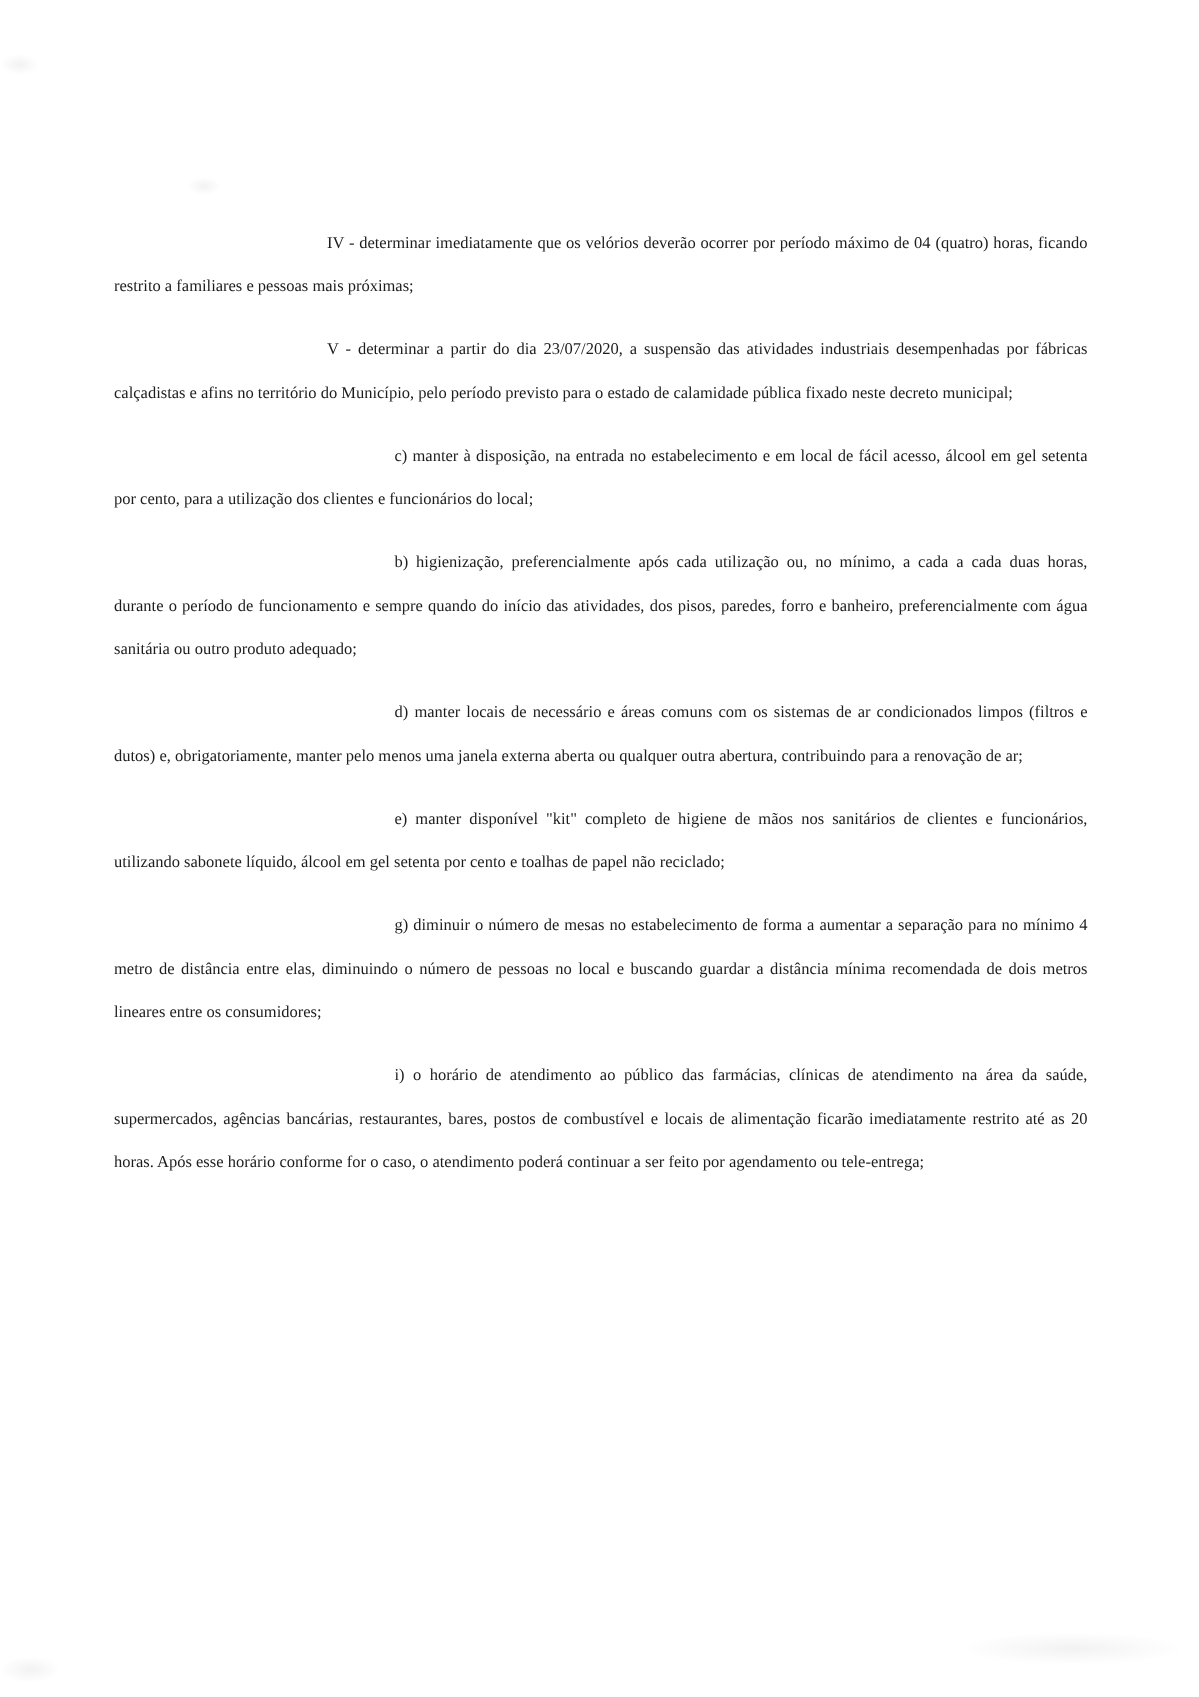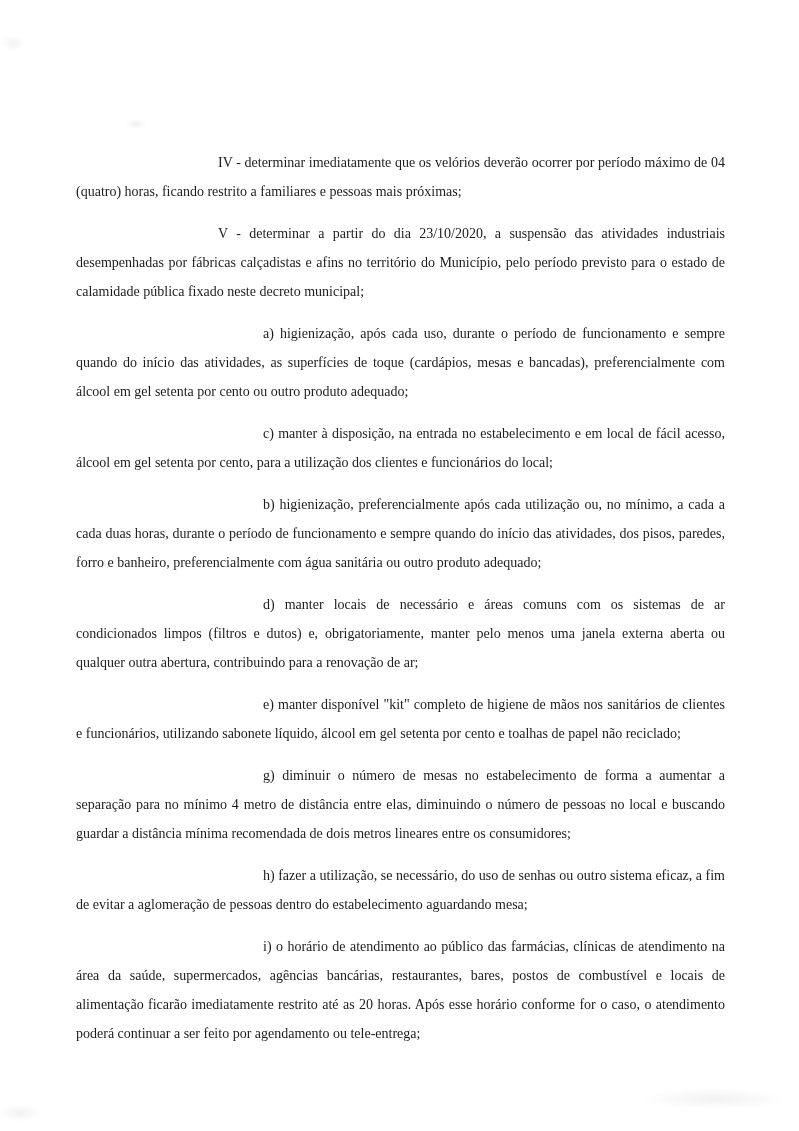--- a/index.html
+++ b/index.html
@@ -13,21 +13,21 @@
     height: 1131px;
     background: #ffffff;
     box-sizing: border-box;
     padding: 148px 74px 0 76px;
     font-family: "Liberation Serif", "DejaVu Serif", serif;
     color: #1c1c1c;
     overflow: hidden;
   }
   .para {
     margin: 0 0 13px 0;
-    font-size: 14px;
+    font-size: 11px;
     line-height: 29px;
     text-align: justify;
   }
   .level-1 { text-indent: 142px; }
   .level-2 { text-indent: 187px; }
   
   .artifact {
     position: absolute;
     border-radius: 50%;
     background: radial-gradient(closest-side, rgba(0,0,0,0.05), rgba(0,0,0,0));
@@ -41,22 +41,20 @@
 </head>
 <body>
 
 <div class="page">
   <div class="artifact a1"></div>
   <div class="artifact a2"></div>
   <div class="artifact a3"></div>
   <div class="artifact a4"></div>
 
   <p class="para level-1">IV - determinar imediatamente que os velórios deverão ocorrer por período máximo de 04 (quatro) horas, ficando restrito a familiares e pessoas mais próximas;</p>
-  <p class="para level-1">V - determinar a partir do dia 23/10/2020, a suspensão das atividades industriais desempenhadas por fábricas calçadistas e afins no território do Município, pelo período previsto para o estado de calamidade pública fixado neste decreto municipal;</p>
-  <p class="para level-2">a) higienização, após cada uso, durante o período de funcionamento e sempre quando do início das atividades, as superfícies de toque (cardápios, mesas e bancadas), preferencialmente com álcool em gel setenta por cento ou outro produto adequado;</p>
+  <p class="para level-1">V - determinar a partir do dia 23/07/2020, a suspensão das atividades industriais desempenhadas por fábricas calçadistas e afins no território do Município, pelo período previsto para o estado de calamidade pública fixado neste decreto municipal;</p>
   <p class="para level-2">c) manter à disposição, na entrada no estabelecimento e em local de fácil acesso, álcool em gel setenta por cento, para a utilização dos clientes e funcionários do local;</p>
   <p class="para level-2">b) higienização, preferencialmente após cada utilização ou, no mínimo, a cada a cada duas horas, durante o período de funcionamento e sempre quando do início das atividades, dos pisos, paredes, forro e banheiro, preferencialmente com água sanitária ou outro produto adequado;</p>
   <p class="para level-2">d) manter locais de necessário e áreas comuns com os sistemas de ar condicionados limpos (filtros e dutos) e, obrigatoriamente, manter pelo menos uma janela externa aberta ou qualquer outra abertura, contribuindo para a renovação de ar;</p>
   <p class="para level-2">e) manter disponível "kit" completo de higiene de mãos nos sanitários de clientes e funcionários, utilizando sabonete líquido, álcool em gel setenta por cento e toalhas de papel não reciclado;</p>
   <p class="para level-2">g) diminuir o número de mesas no estabelecimento de forma a aumentar a separação para no mínimo 4 metro de distância entre elas, diminuindo o número de pessoas no local e buscando guardar a distância mínima recomendada de dois metros lineares entre os consumidores;</p>
-  <p class="para level-2">h) fazer a utilização, se necessário, do uso de senhas ou outro sistema eficaz, a fim de evitar a aglomeração de pessoas dentro do estabelecimento aguardando mesa;</p>
   <p class="para level-2">i) o horário de atendimento ao público das farmácias, clínicas de atendimento na área da saúde, supermercados, agências bancárias, restaurantes, bares, postos de combustível e locais de alimentação ficarão imediatamente restrito até as 20 horas. Após esse horário conforme for o caso, o atendimento poderá continuar a ser feito por agendamento ou tele-entrega;</p>
 </div>
 
 </body></html>

